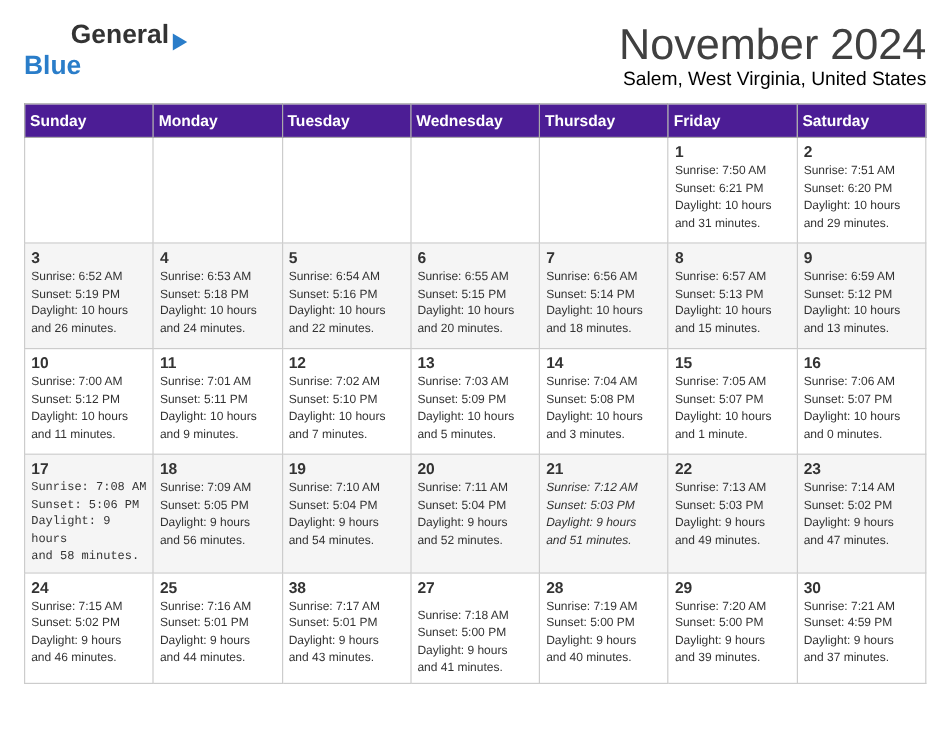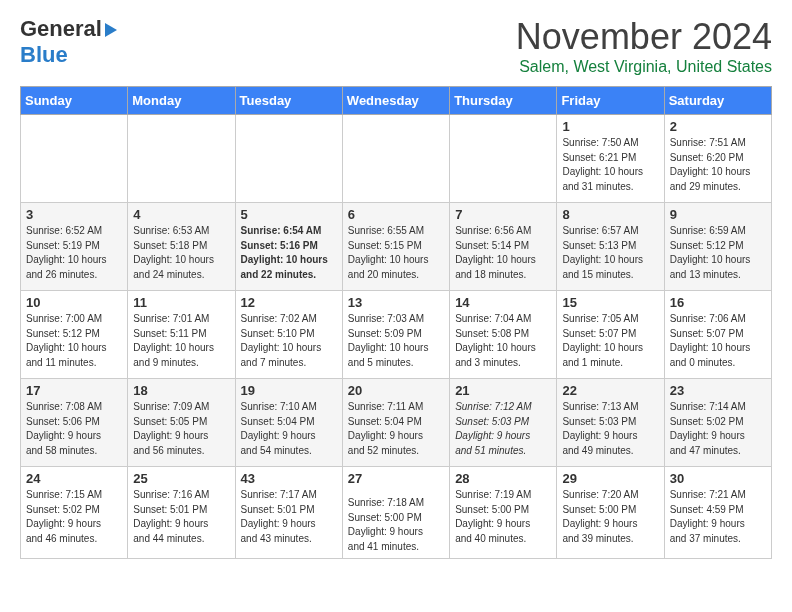--- a/index.html
+++ b/index.html
@@ -21,41 +21,42 @@
     }
     .logo {
       display: flex;
       flex-direction: column;
       align-items: flex-start;
     }
     .logo-general { color: #333; }
     .logo-blue { color: #1a6bb5; }
     .logo-row {
       display: flex;
-      align-items: center;
+      align-items: flex-end;
+      margin-left: 39px;
     }
     .title-section {
       text-align: right;
     }
     .month-title {
       font-size: 36px;
       font-weight: normal;
       color: #404040;
     }
     .location-title {
       font-size: 16px;
-      color: #15803d;
+      color: #000000;
     }
     .calendar-table {
       width: 100%;
       border-collapse: collapse;
       table-layout: fixed;
     }
     .calendar-table th {
-      background: #3b82f6;
+      background: #4c1d95;
       color: #fff;
       font-size: 13px;
       font-weight: bold;
       padding: 6px 4px;
       text-align: left;
       border: 1px solid #aaa;
     }
     .calendar-table td {
       vertical-align: top;
       padding: 4px 5px;
@@ -147,21 +148,21 @@
           </td>
           <td>
             <span class="day-num">4</span>
             <div class="day-info" style="white-space: pre-line;">Sunrise: 6:53 AM
 Sunset: 5:18 PM
 Daylight: 10 hours
 and 24 minutes.</div>
           </td>
           <td>
             <span class="day-num">5</span>
-            <div class="day-info" style="white-space: pre-line; font-weight: bold;">Sunrise: 6:54 AM
+            <div class="day-info" style="white-space: pre-line;">Sunrise: 6:54 AM
 Sunset: 5:16 PM
 Daylight: 10 hours
 and 22 minutes.</div>
           </td>
           <td>
             <span class="day-num">6</span>
             <div class="day-info" style="white-space: pre-line;">Sunrise: 6:55 AM
 Sunset: 5:15 PM
 Daylight: 10 hours
 and 20 minutes.</div>
@@ -235,21 +236,21 @@
             <span class="day-num">16</span>
             <div class="day-info" style="white-space: pre-line;">Sunrise: 7:06 AM
 Sunset: 5:07 PM
 Daylight: 10 hours
 and 0 minutes.</div>
           </td>
         </tr>
         <tr>
           <td>
             <span class="day-num">17</span>
-            <div class="day-info" style="white-space: pre-line;">Sunrise: 7:08 AM
+            <div class="day-info" style="white-space: pre-line; font-family: Liberation Mono, monospace;">Sunrise: 7:08 AM
 Sunset: 5:06 PM
 Daylight: 9 hours
 and 58 minutes.</div>
           </td>
           <td>
             <span class="day-num">18</span>
             <div class="day-info" style="white-space: pre-line;">Sunrise: 7:09 AM
 Sunset: 5:05 PM
 Daylight: 9 hours
 and 56 minutes.</div>
@@ -299,21 +300,21 @@
 and 46 minutes.</div>
           </td>
           <td>
             <span class="day-num">25</span>
             <div class="day-info" style="white-space: pre-line;">Sunrise: 7:16 AM
 Sunset: 5:01 PM
 Daylight: 9 hours
 and 44 minutes.</div>
           </td>
           <td>
-            <span class="day-num">43</span>
+            <span class="day-num">38</span>
             <div class="day-info" style="white-space: pre-line;">Sunrise: 7:17 AM
 Sunset: 5:01 PM
 Daylight: 9 hours
 and 43 minutes.</div>
           </td>
           <td>
             <span class="day-num">27</span>
             <div class="day-info" style="white-space: pre-line; margin-top: 10px;">Sunrise: 7:18 AM
 Sunset: 5:00 PM
 Daylight: 9 hours

